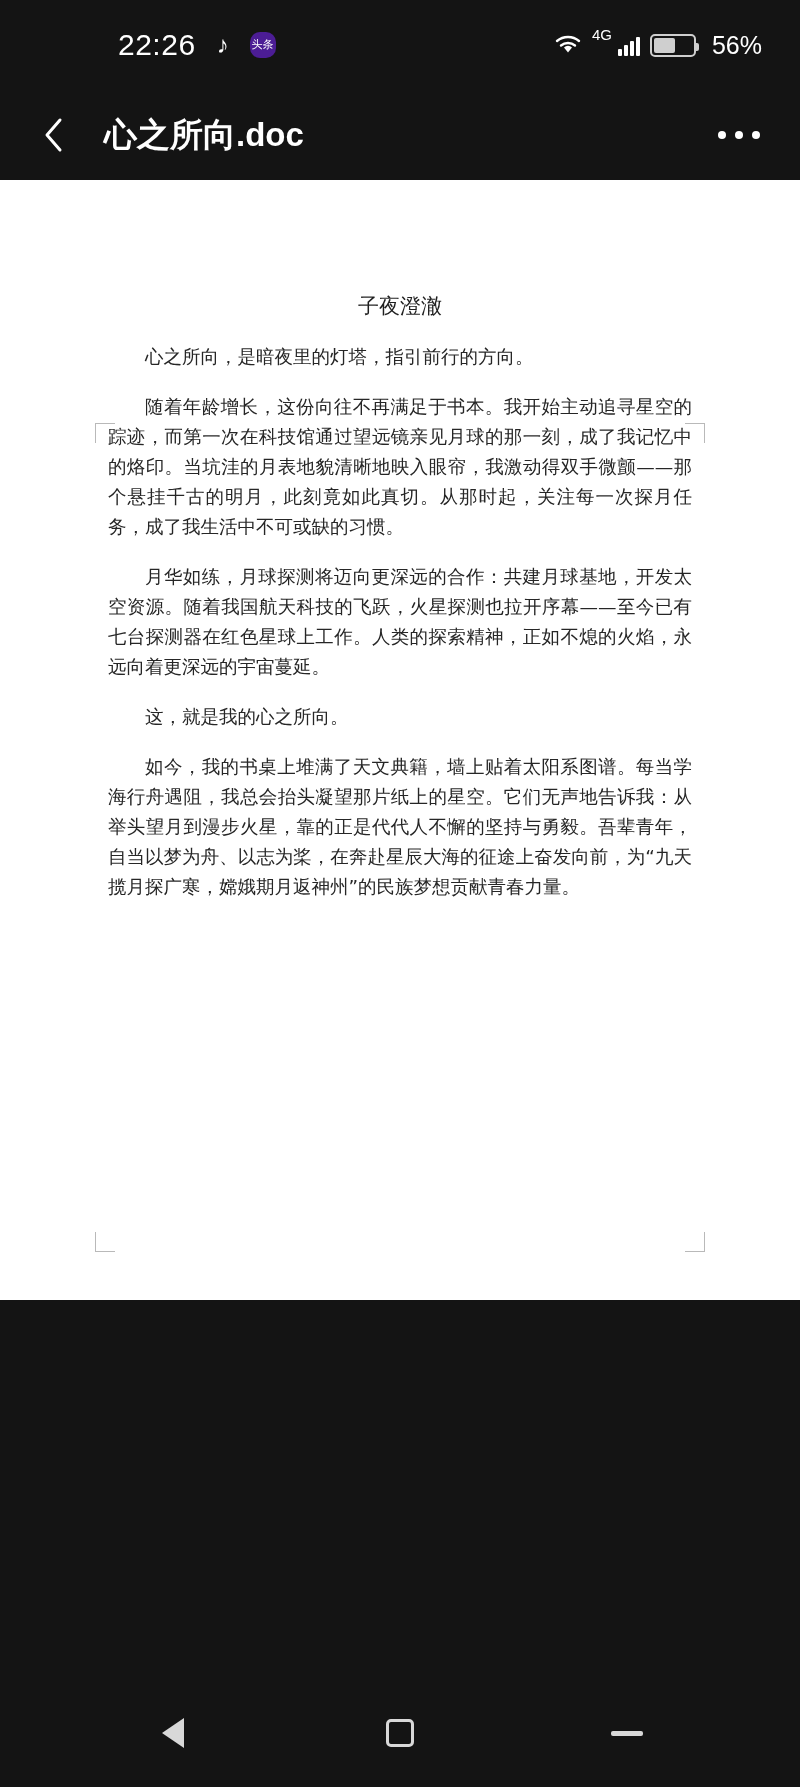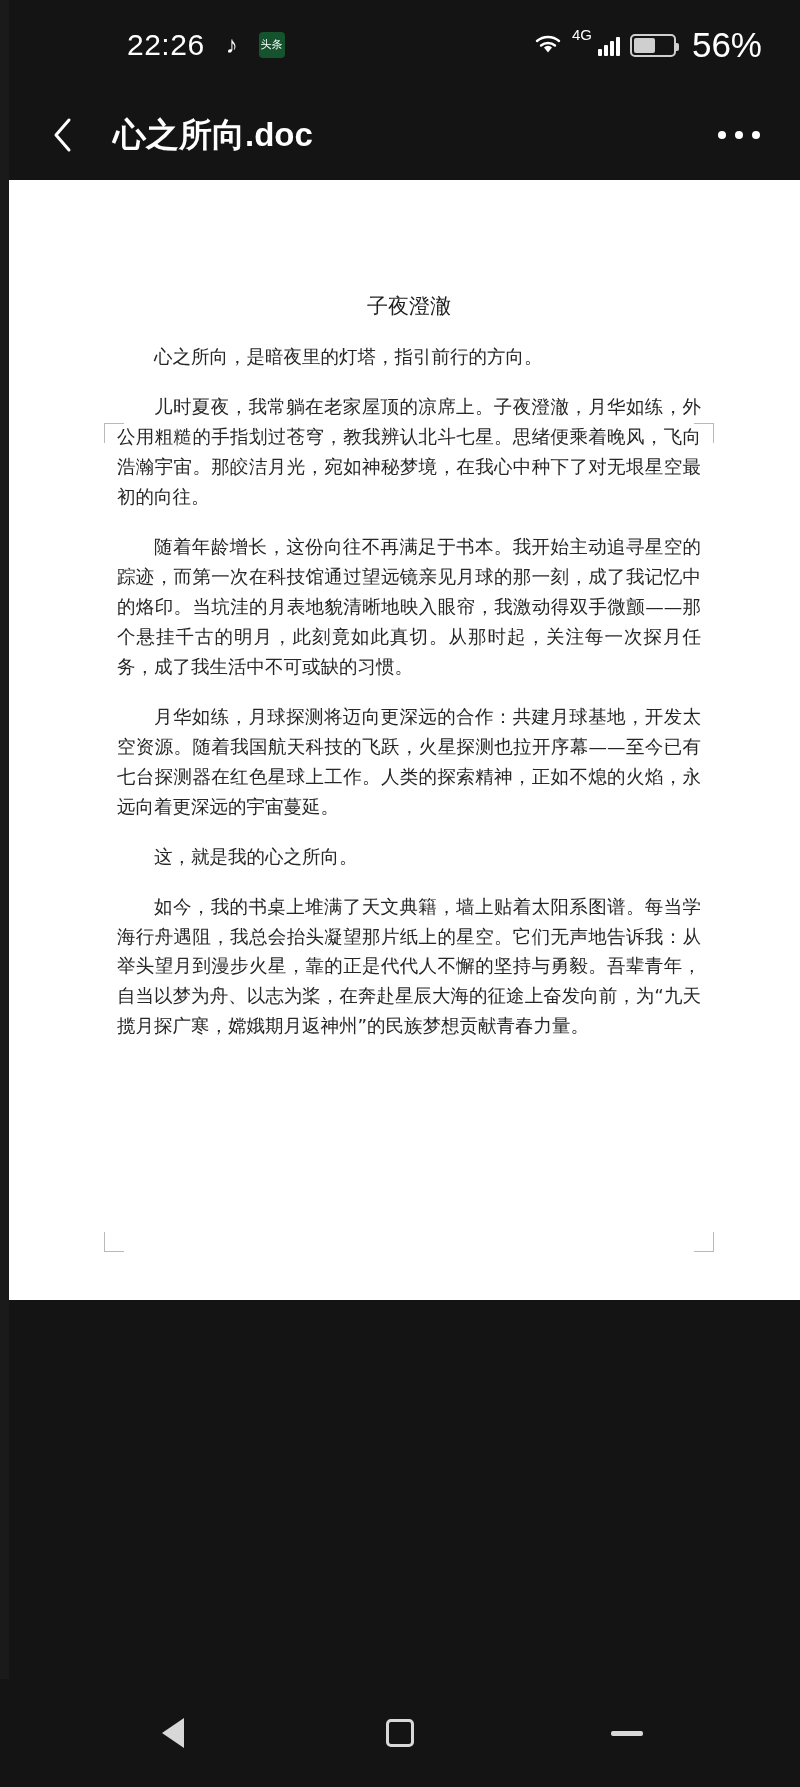--- a/index.html
+++ b/index.html
@@ -8,21 +8,20 @@
     height: 1787px;
     background: #141414;
     font-family: "Liberation Sans", sans-serif;
   }
   .phone {
     position: relative;
     width: 800px;
     height: 1787px;
     background: #1a1a1a;
     overflow: hidden;
-    padding-left: 9px;
   }
 
   
   .status-bar {
     position: relative;
     height: 90px;
     background: #141414;
     display: flex;
     align-items: center;
     padding: 0 38px;
@@ -45,22 +44,22 @@
     display: inline-flex;
     align-items: center; justify-content: center;
   }
   .tiktok-glyph {
     font-size: 24px;
     color: #ffffff;
     line-height: 1;
   }
   .toutiao-glyph {
     width: 26px; height: 26px;
-    background: #14532d;
-    border-radius: 4px;
+    background: #4c1d95;
+    border-radius: 10px;
     color: #fff;
     font-size: 11px;
     line-height: 26px;
     text-align: center;
     font-family: "DejaVu Sans", sans-serif;
   }
   .status-right {
     margin-left: auto;
     display: flex;
     align-items: center;
@@ -91,21 +90,21 @@
   }
   .battery::after {
     content: "";
     position: absolute;
     right: -5px; top: 7px;
     width: 3px; height: 8px;
     background: #cfcfcf;
     border-radius: 0 2px 2px 0;
   }
   .battery span { display: block; height: 100%; width: 56%; background: #cfcfcf; border-radius: 2px; }
-  .battery-text { font-size: 35px; color: #fff; margin-left: 6px; }
+  .battery-text { font-size: 25px; color: #fff; margin-left: 6px; }
 
   
   .app-bar {
     height: 90px;
     background: #141414;
     display: flex;
     align-items: center;
     padding: 0 34px;
     color: #fff;
   }
@@ -306,21 +305,20 @@
 
   <div class="doc-scroll">
     <div class="page">
       <span class="crop-mark cm-tl"></span>
       <span class="crop-mark cm-tr"></span>
       <span class="crop-mark cm-bl"></span>
       <span class="crop-mark cm-br"></span>
       <div class="doc-body">
         <div class="doc-heading">子夜澄澈</div>
         <p class="doc-para">心之所向，是暗夜里的灯塔，指引前行的方向。</p>
-        <p class="doc-para">儿时夏夜，我常躺在老家屋顶的凉席上。子夜澄澈，月华如练，外公用粗糙的手指划过苍穹，教我辨认北斗七星。思绪便乘着晚风，飞向浩瀚宇宙。那皎洁月光，宛如神秘梦境，在我心中种下了对无垠星空最初的向往。</p>
         <p class="doc-para">随着年龄增长，这份向往不再满足于书本。我开始主动追寻星空的踪迹，而第一次在科技馆通过望远镜亲见月球的那一刻，成了我记忆中的烙印。当坑洼的月表地貌清晰地映入眼帘，我激动得双手微颤——那个悬挂千古的明月，此刻竟如此真切。从那时起，关注每一次探月任务，成了我生活中不可或缺的习惯。</p>
         <p class="doc-para">月华如练，月球探测将迈向更深远的合作：共建月球基地，开发太空资源。随着我国航天科技的飞跃，火星探测也拉开序幕——至今已有七台探测器在红色星球上工作。人类的探索精神，正如不熄的火焰，永远向着更深远的宇宙蔓延。</p>
         <p class="doc-para">这，就是我的心之所向。</p>
         <p class="doc-para">如今，我的书桌上堆满了天文典籍，墙上贴着太阳系图谱。每当学海行舟遇阻，我总会抬头凝望那片纸上的星空。它们无声地告诉我：从举头望月到漫步火星，靠的正是代代人不懈的坚持与勇毅。吾辈青年，自当以梦为舟、以志为桨，在奔赴星辰大海的征途上奋发向前，为“九天揽月探广寒，嫦娥期月返神州”的民族梦想贡献青春力量。</p>
       </div>
     </div>
   </div>
 
   <div class="bottom-dark"></div>
 

